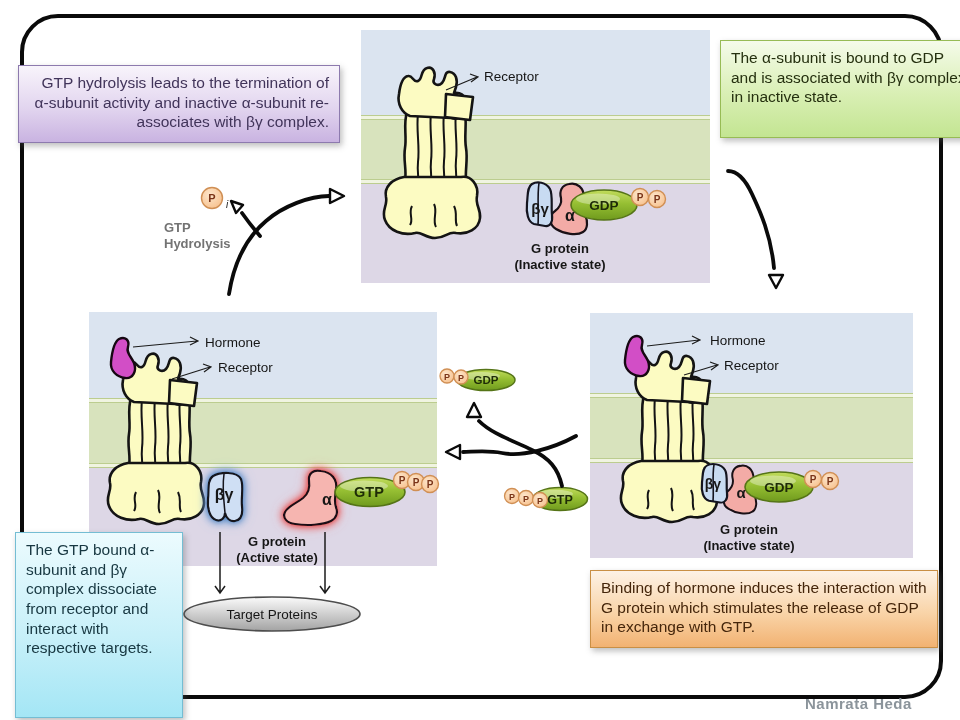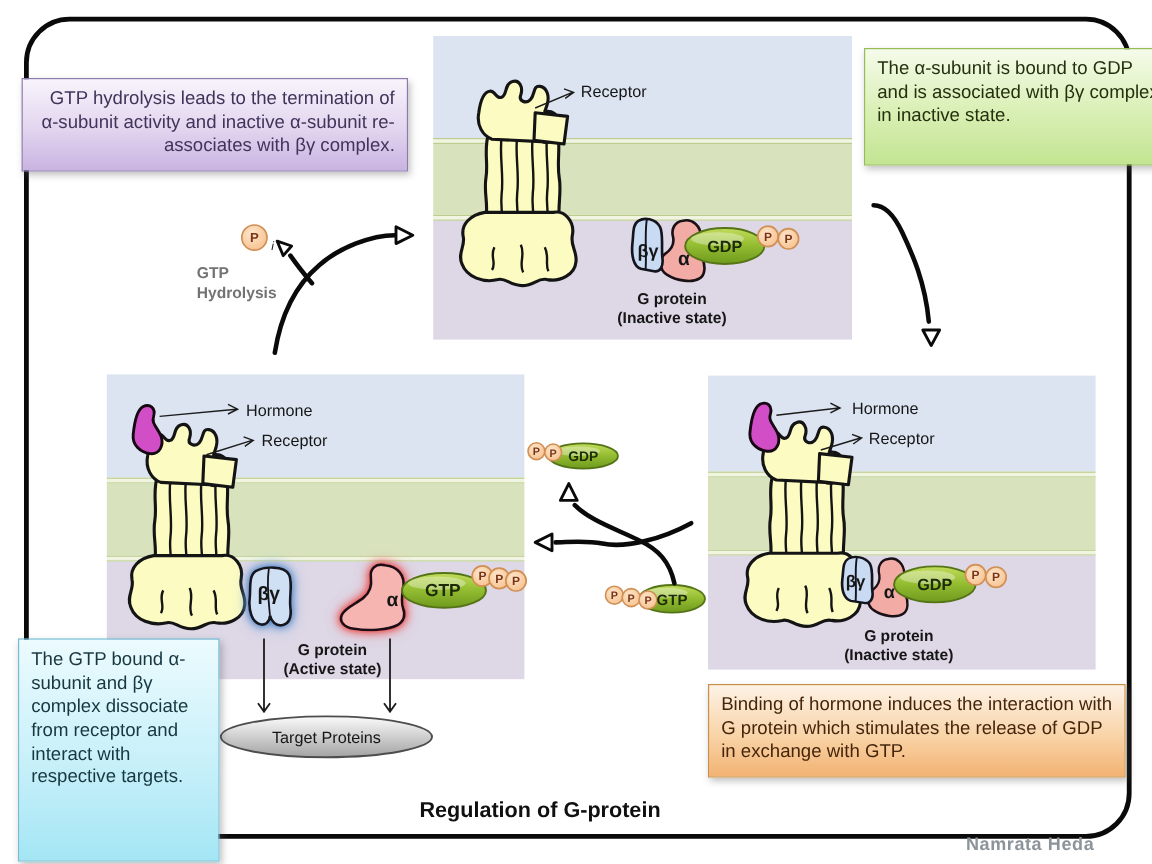--- a/index.html
+++ b/index.html
@@ -257,17 +257,16 @@
     <text x="272" y="619" font-size="13.5" text-anchor="middle" fill="#1d1d1d">Target Proteins</text>
   </svg>
 
   <div id="note-hydrolysis" class="note">GTP hydrolysis leads to the termination of α-subunit activity and inactive α-subunit re-associates with βγ complex.</div>
   <div id="note-inactive" class="note">The α-subunit is bound to GDP and is associated with βγ complex in inactive state.</div>
   <div id="note-dissociation" class="note">The GTP bound α-subunit and βγ complex dissociate from receptor and interact with respective targets.</div>
   <div id="note-hormone" class="note">Binding of hormone induces the interaction with G protein which stimulates the release of GDP in exchange with GTP.</div>
 
   <div id="lbl-hydrolysis" class="floatlbl">GTP Hydrolysis</div>
 
-  <div id="title">Regulation of G-protein</div>
   <div id="signature">Namrata Heda</div>
 
   <div id="frame"></div>
 </div>
 
 </body></html>

